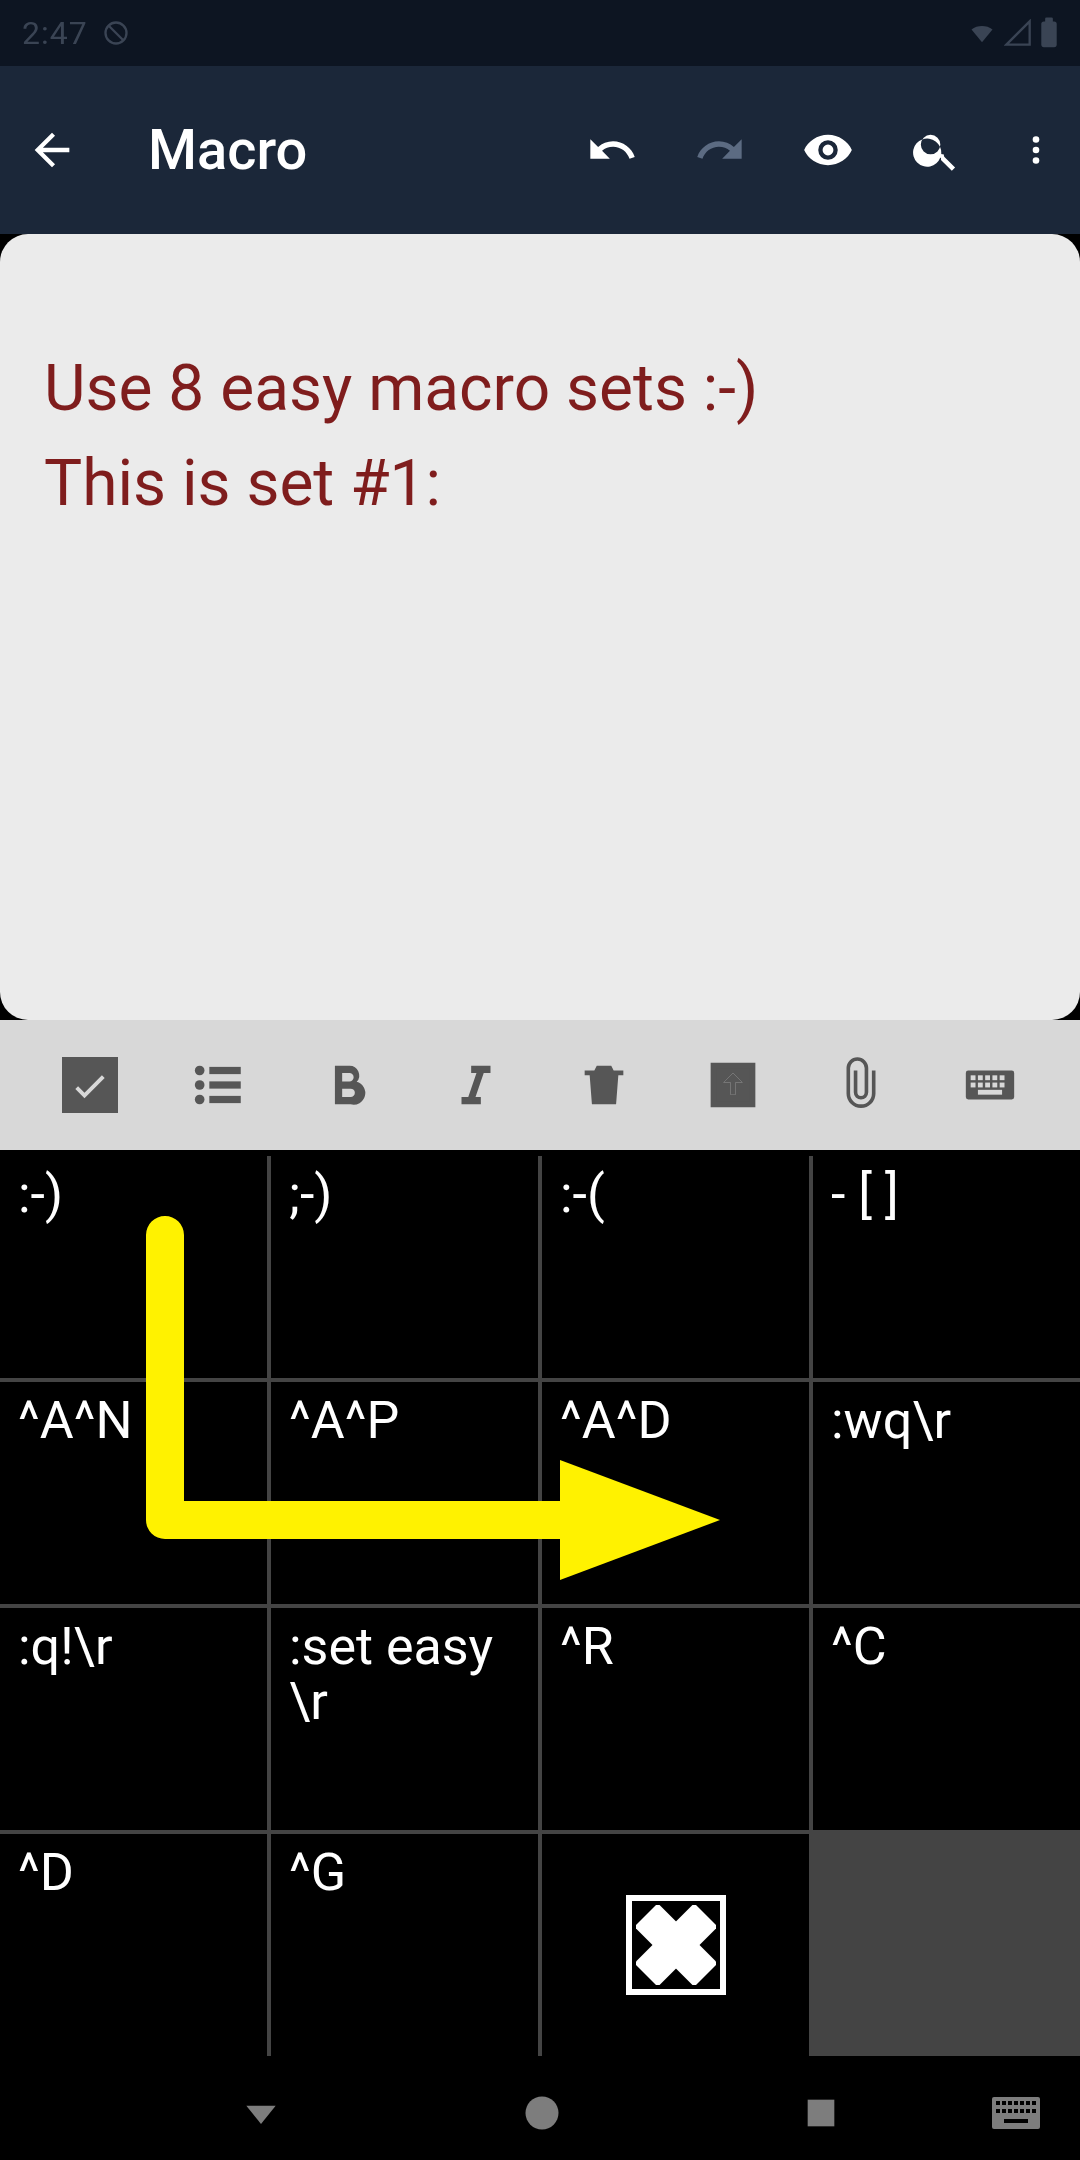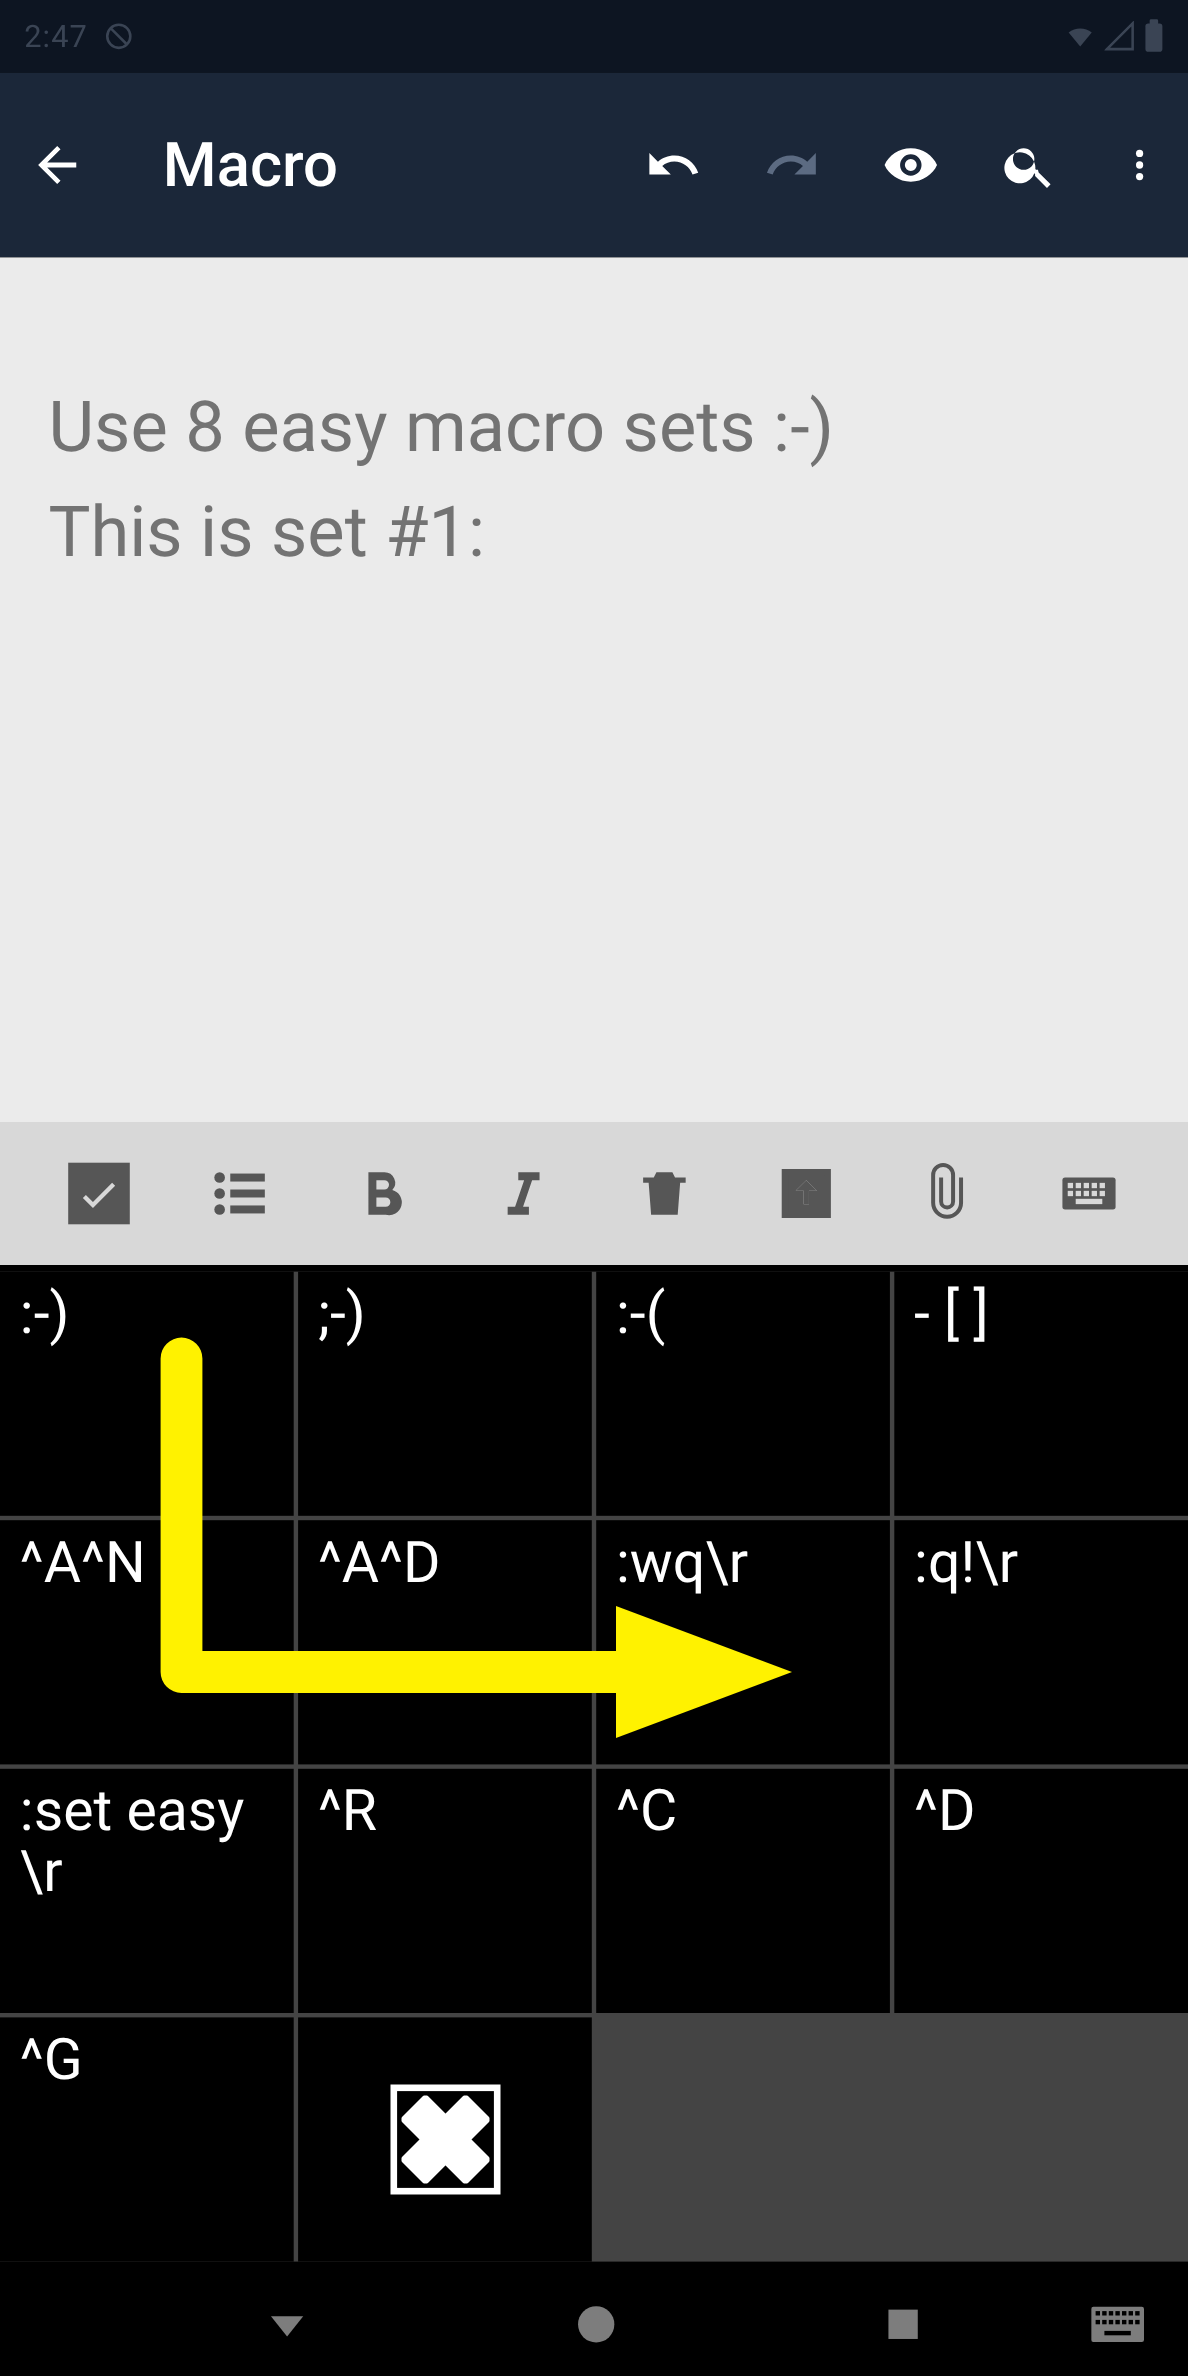--- a/index.html
+++ b/index.html
@@ -7,21 +7,21 @@
 
   
   .status-bar {
     height: 66px;
     background: #0d1522;
     display: flex;
     align-items: center;
     padding: 0 22px;
     color: #3a4454;
   }
-  .status-left { display: flex; align-items: center; gap: 14px; font-size: 28px; letter-spacing: 1px; }
+  .status-left { display: flex; align-items: center; gap: 14px; font-size: 32px; letter-spacing: 1px; }
   .status-right { margin-left: auto; display: flex; align-items: center; gap: 8px; }
   .status-icon { width: 28px; height: 28px; fill: #3a4454; }
 
   
   .app-bar {
     height: 168px;
     background: #1b2739;
     display: flex;
     align-items: center;
     padding: 0 26px 0 26px;
@@ -32,23 +32,24 @@
   .app-bar .actions { margin-left: auto; display: flex; align-items: center; gap: 56px; }
   .icon-btn { display:flex; align-items:center; justify-content:center; }
   .ic { width: 52px; height: 52px; fill: #fff; }
   .ic-dim { fill: #5c6b82; }
 
   
   .editor {
     background: #ebebeb;
     height: 786px;
     padding: 108px 44px 36px 44px;
-    color: #737373;
+    color: #7f1d1d;
     font-size: 64px;
     line-height: 1.48;
+    border-radius: 28px;
   }
 
   
   .fmt-bar {
     height: 130px;
     background: #d8d8d8;
     display: flex;
     align-items: center;
     padding: 0 26px;
     gap: 0;
@@ -252,20 +253,21 @@
 
   <div class="macro-wrap" style="position:relative">
     <div class="macro-grid">
 
       <div class="macro-cell"><span>:-)</span></div>
       <div class="macro-cell"><span>;-)</span></div>
       <div class="macro-cell"><span>:-(</span></div>
       <div class="macro-cell"><span>- [ ]</span></div>
 
       <div class="macro-cell"><span>^A^N</span></div>
+      <div class="macro-cell"><span>^A^P</span></div>
       <div class="macro-cell"><span>^A^D</span></div>
 
       <div class="macro-cell"><span>:wq\r</span></div>
       <div class="macro-cell"><span>:q!\r</span></div>
       <div class="macro-cell"><span>:set easy\r</span></div>
       <div class="macro-cell"><span>^R</span></div>
 
       <div class="macro-cell"><span>^C</span></div>
       <div class="macro-cell"><span>^D</span></div>
       <div class="macro-cell"><span>^G</span></div>

